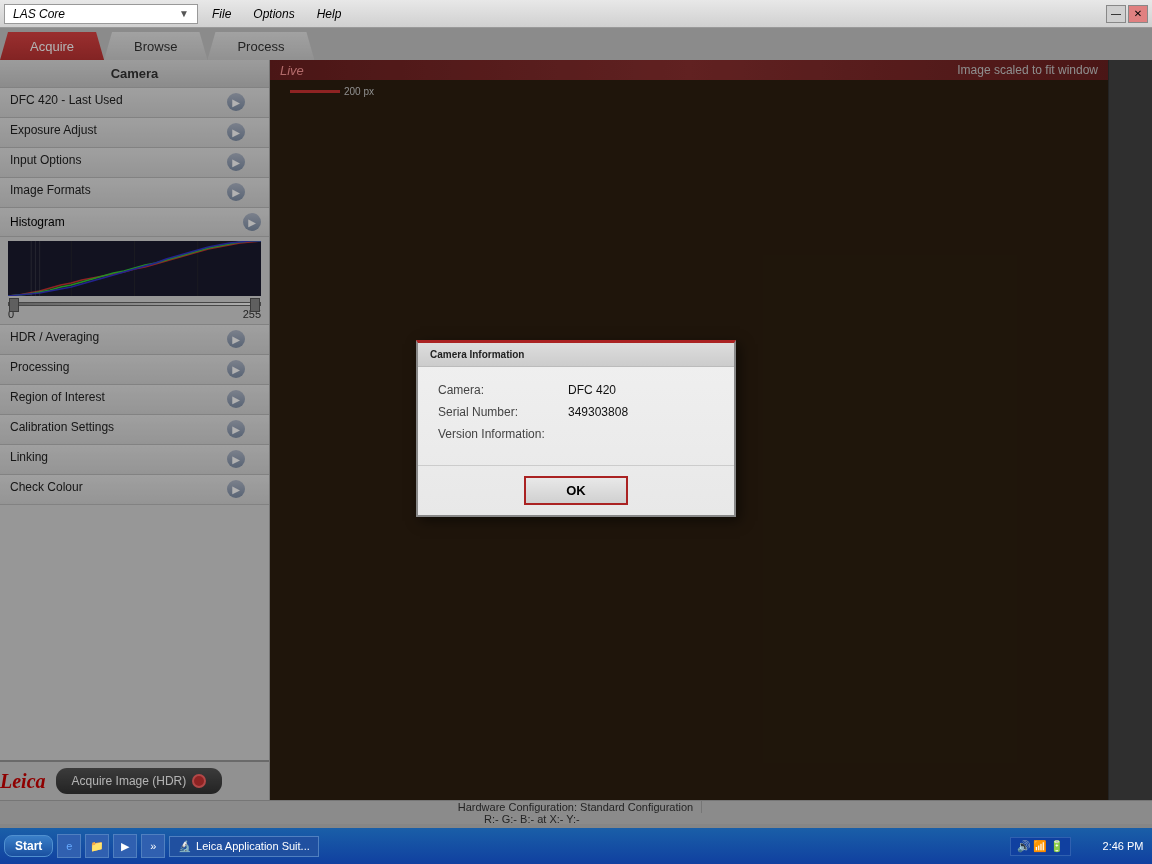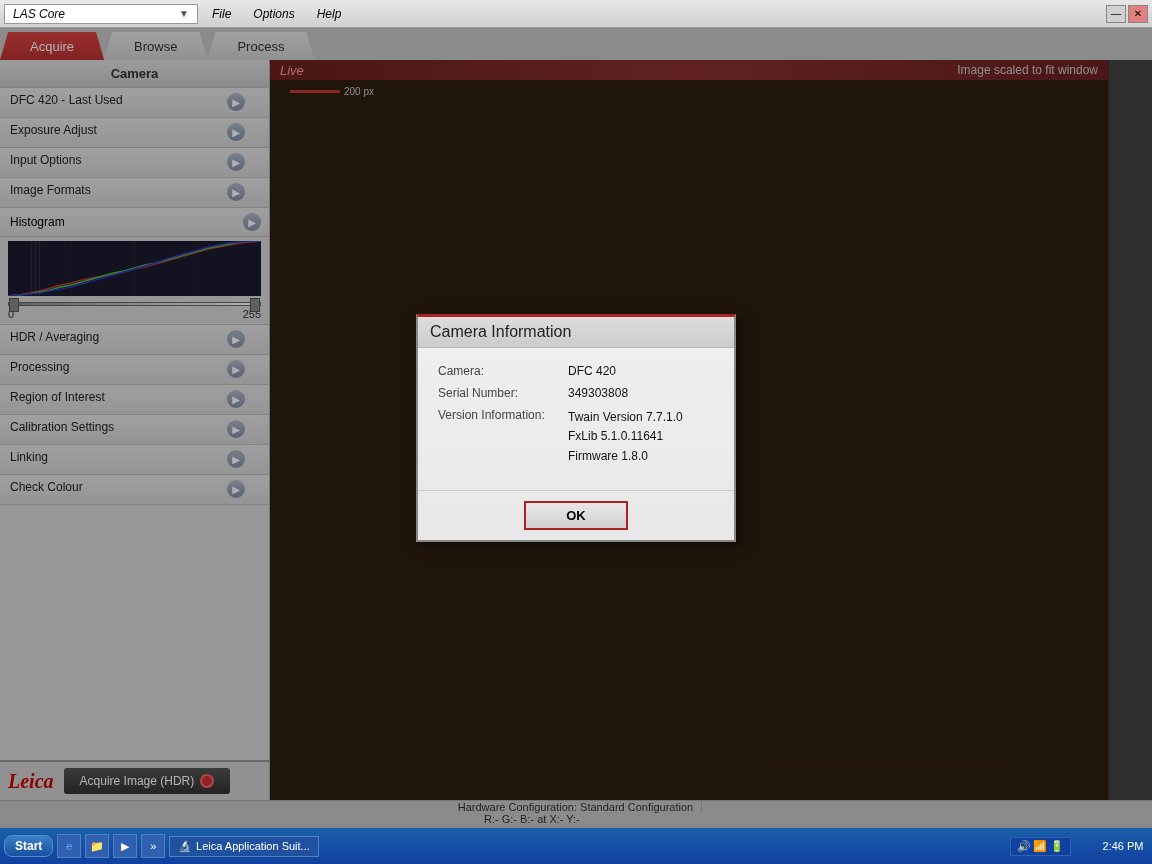--- a/index.html
+++ b/index.html
@@ -277,42 +277,41 @@
     .toolbar-separator {
       width: 28px;
       height: 1px;
       background: #555;
       margin: 2px 0;
     }
 
     
     #bottom-left {
       background: #d0d0d0;
-      padding: 8px;
       display: flex;
       align-items: center;
       gap: 10px;
       border-top: 2px solid #999;
       height: 40px;
     }
     #leica-logo {
       color: #cc0000;
       font-size: 20px;
       font-style: italic;
       font-weight: bold;
       font-family: Georgia, serif;
     }
     #acquire-btn {
       background: linear-gradient(to bottom, #555, #333);
       color: white;
       border: none;
       padding: 6px 16px;
       font-size: 12px;
       cursor: pointer;
-      border-radius: 3px;
+      border-radius: 11px;
       display: flex;
       align-items: center;
       gap: 6px;
     }
     #acquire-indicator {
       width: 14px;
       height: 14px;
       background: #cc3333;
       border-radius: 50%;
       border: 2px solid #ff6666;
@@ -422,22 +421,22 @@
     #modal-dialog {
       background: linear-gradient(to bottom, #f0f0f0, #e8e8e8);
       border: 2px solid #888;
       border-top: 3px solid #aa2222;
       min-width: 320px;
       box-shadow: 4px 4px 12px rgba(0,0,0,0.5);
     }
     #modal-title-bar {
       background: linear-gradient(to bottom, #ddd, #ccc);
       padding: 6px 12px;
-      font-size: 16px;
-      font-weight: normal;
+      font-size: 10px;
+      font-weight: bold;
       color: #222;
       border-bottom: 1px solid #bbb;
     }
     #modal-content {
       padding: 16px 20px;
     }
     .modal-row {
       display: flex;
       margin-bottom: 8px;
       font-size: 12px;
@@ -730,23 +729,20 @@
       <div class="modal-row">
         <span class="modal-key">Camera:</span>
         <span class="modal-value">DFC 420</span>
       </div>
       <div class="modal-row">
         <span class="modal-key">Serial Number:</span>
         <span class="modal-value">349303808</span>
       </div>
       <div class="modal-row">
         <span class="modal-key">Version Information:</span>
-        <span class="modal-value-multi">
-          Twain Version 7.7.1.0<br>FxLib 5.1.0.11641<br>Firmware 1.8.0
-        </span>
       </div>
     </div>
     <div id="modal-buttons">
       <button id="ok-btn">OK</button>
     </div>
   </div>
 </div>
 
 <div id="taskbar">
   <div id="taskbar-left">

